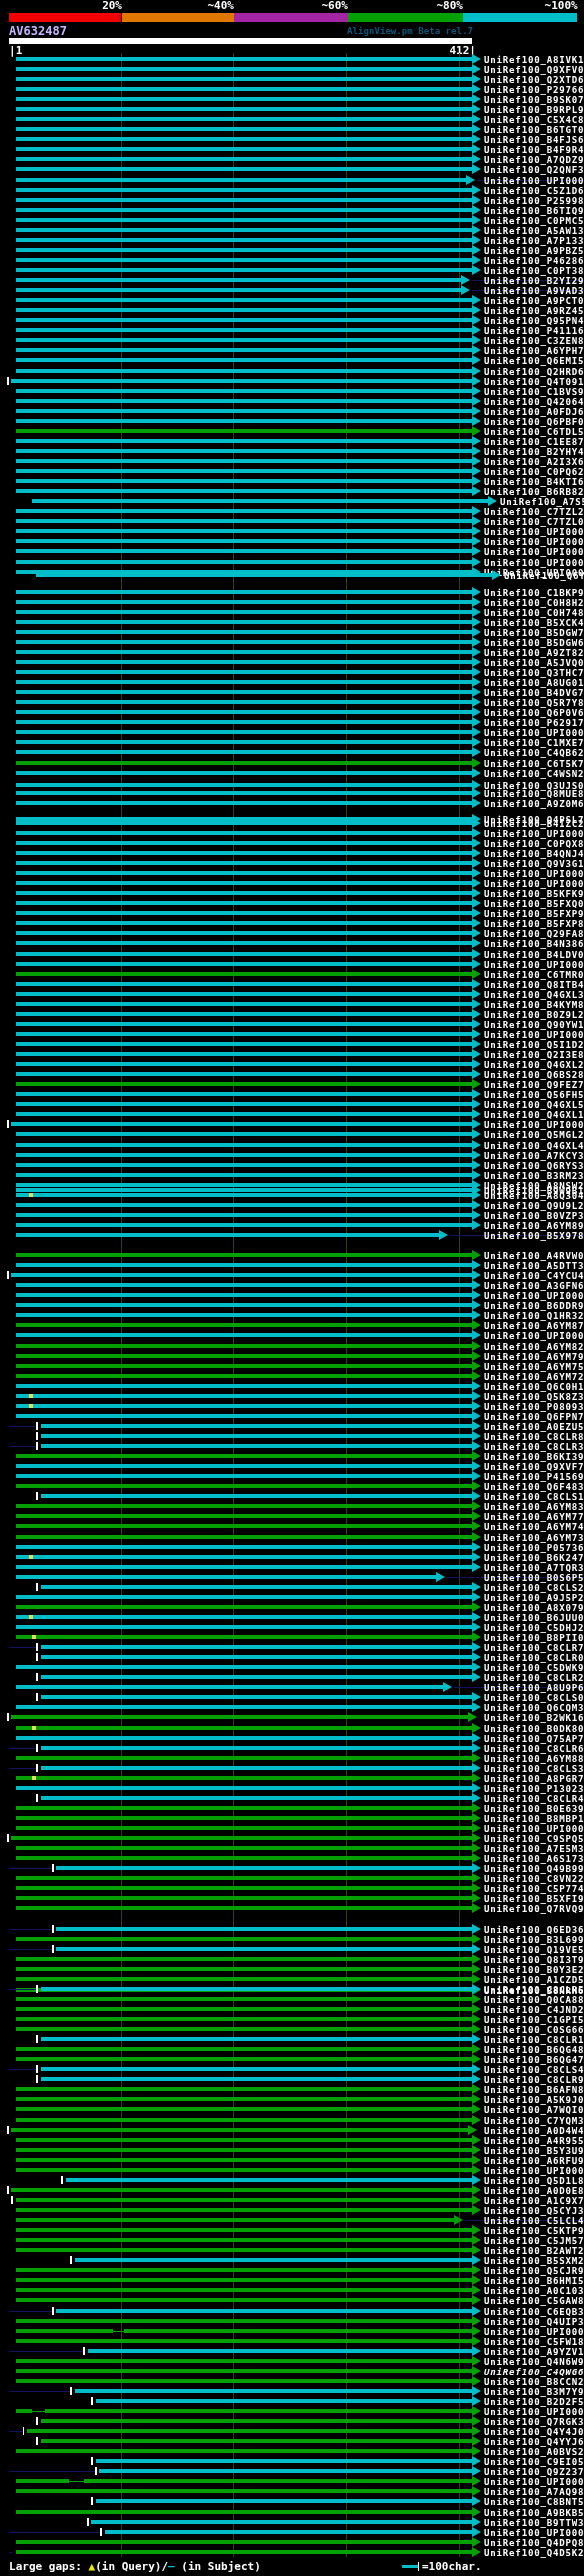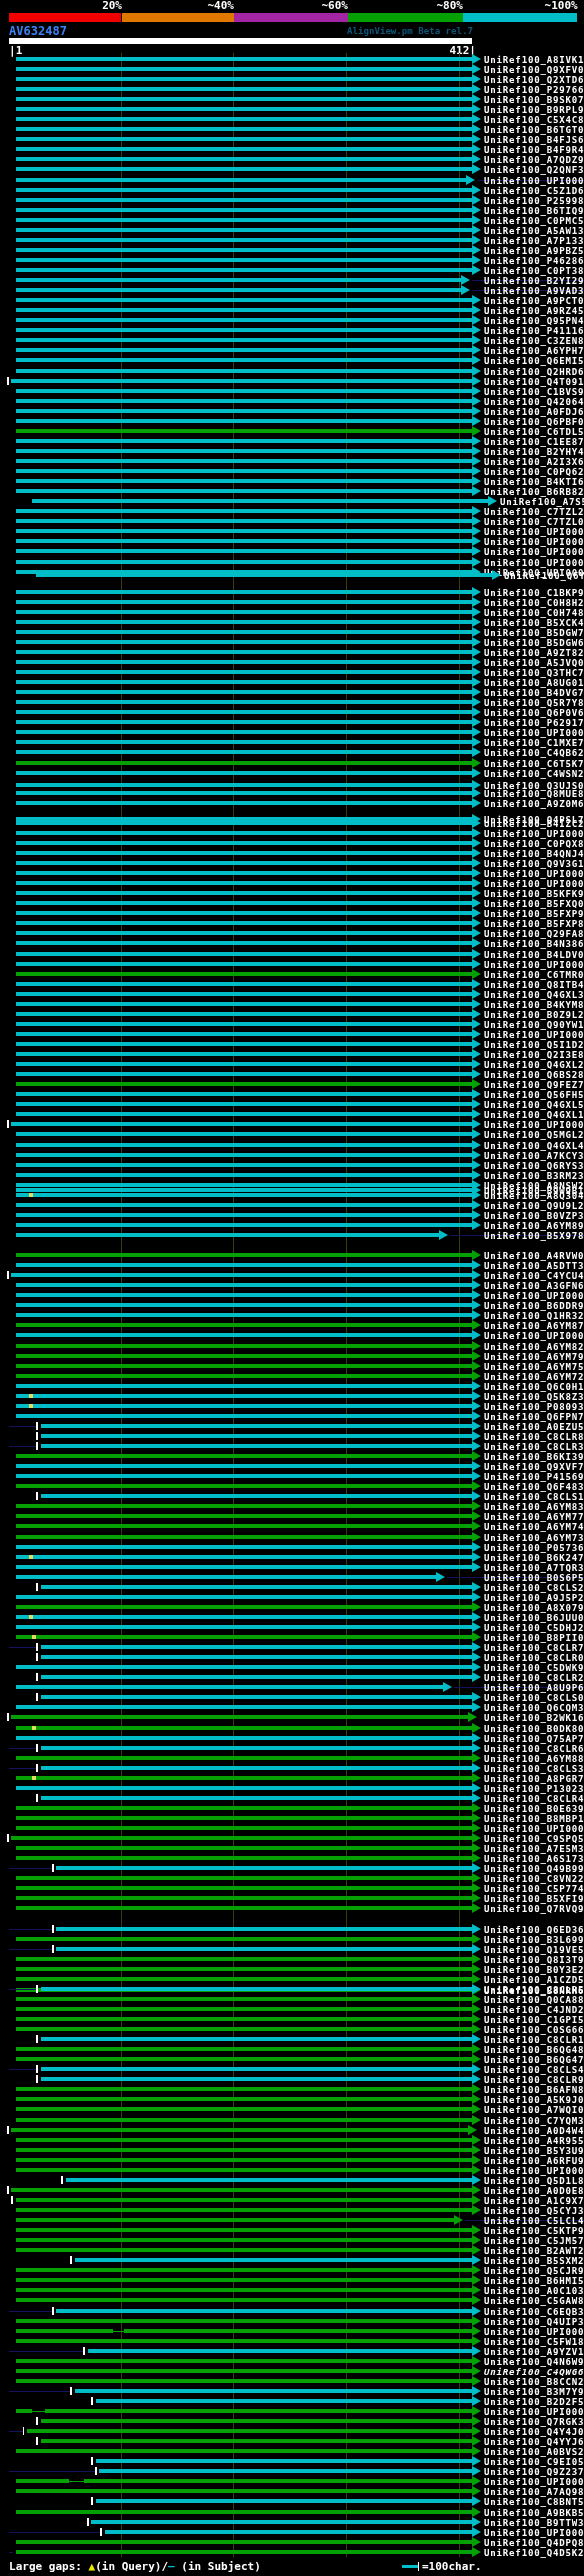--- a/index.html
+++ b/index.html
@@ -1,20 +1,20 @@
 <!DOCTYPE html>
 <html style="font-size:14.6px"><head>
 <meta charset="utf-8">
 <style>
   html,body{margin:0;padding:0;background:#000;}
   #screen{position:relative;width:585px;height:2576px;background:#000;overflow:hidden;
           font-family:"DejaVu Sans Mono","Liberation Mono",monospace;}
   .scale-label{position:absolute;top:0;height:12px;font-size:11px;font-weight:bold;color:#fff;line-height:12px;}
   .scale-seg{position:absolute;top:12.8px;height:9.1px;}
-  #query-id{position:absolute;left:9.1px;top:24px;font-size:12px;font-weight:bold;color:#3b82f6;}
+  #query-id{position:absolute;left:9.1px;top:24px;font-size:12px;font-weight:bold;color:#c4b5fd;}
   #app-title{position:absolute;top:25.6px;font-size:9.1px;font-weight:bold;color:#0d567a;}
   #query-bar{position:absolute;top:38px;height:5.5px;background:#fff;}
   .ruler-num{position:absolute;top:44px;font-size:11px;font-weight:bold;color:#fff;}
   .gridline{position:absolute;top:53px;width:0.9px;height:2504px;background:#3c3c08;}
   .hit-row{position:absolute;left:0;width:585px;height:10px;}
   .bar{position:absolute;top:2.7px;height:4.6px;}
   .arrow{position:absolute;top:0px;width:0;height:0;border-top:5px solid transparent;
          border-bottom:5px solid transparent;border-left:9.1px solid #fff;}
   .lead,.tail,.sgap{position:absolute;top:4.6px;height:1.8px;background:#12125e;}
   .sgap{top:4.6px;height:0.9px;}

